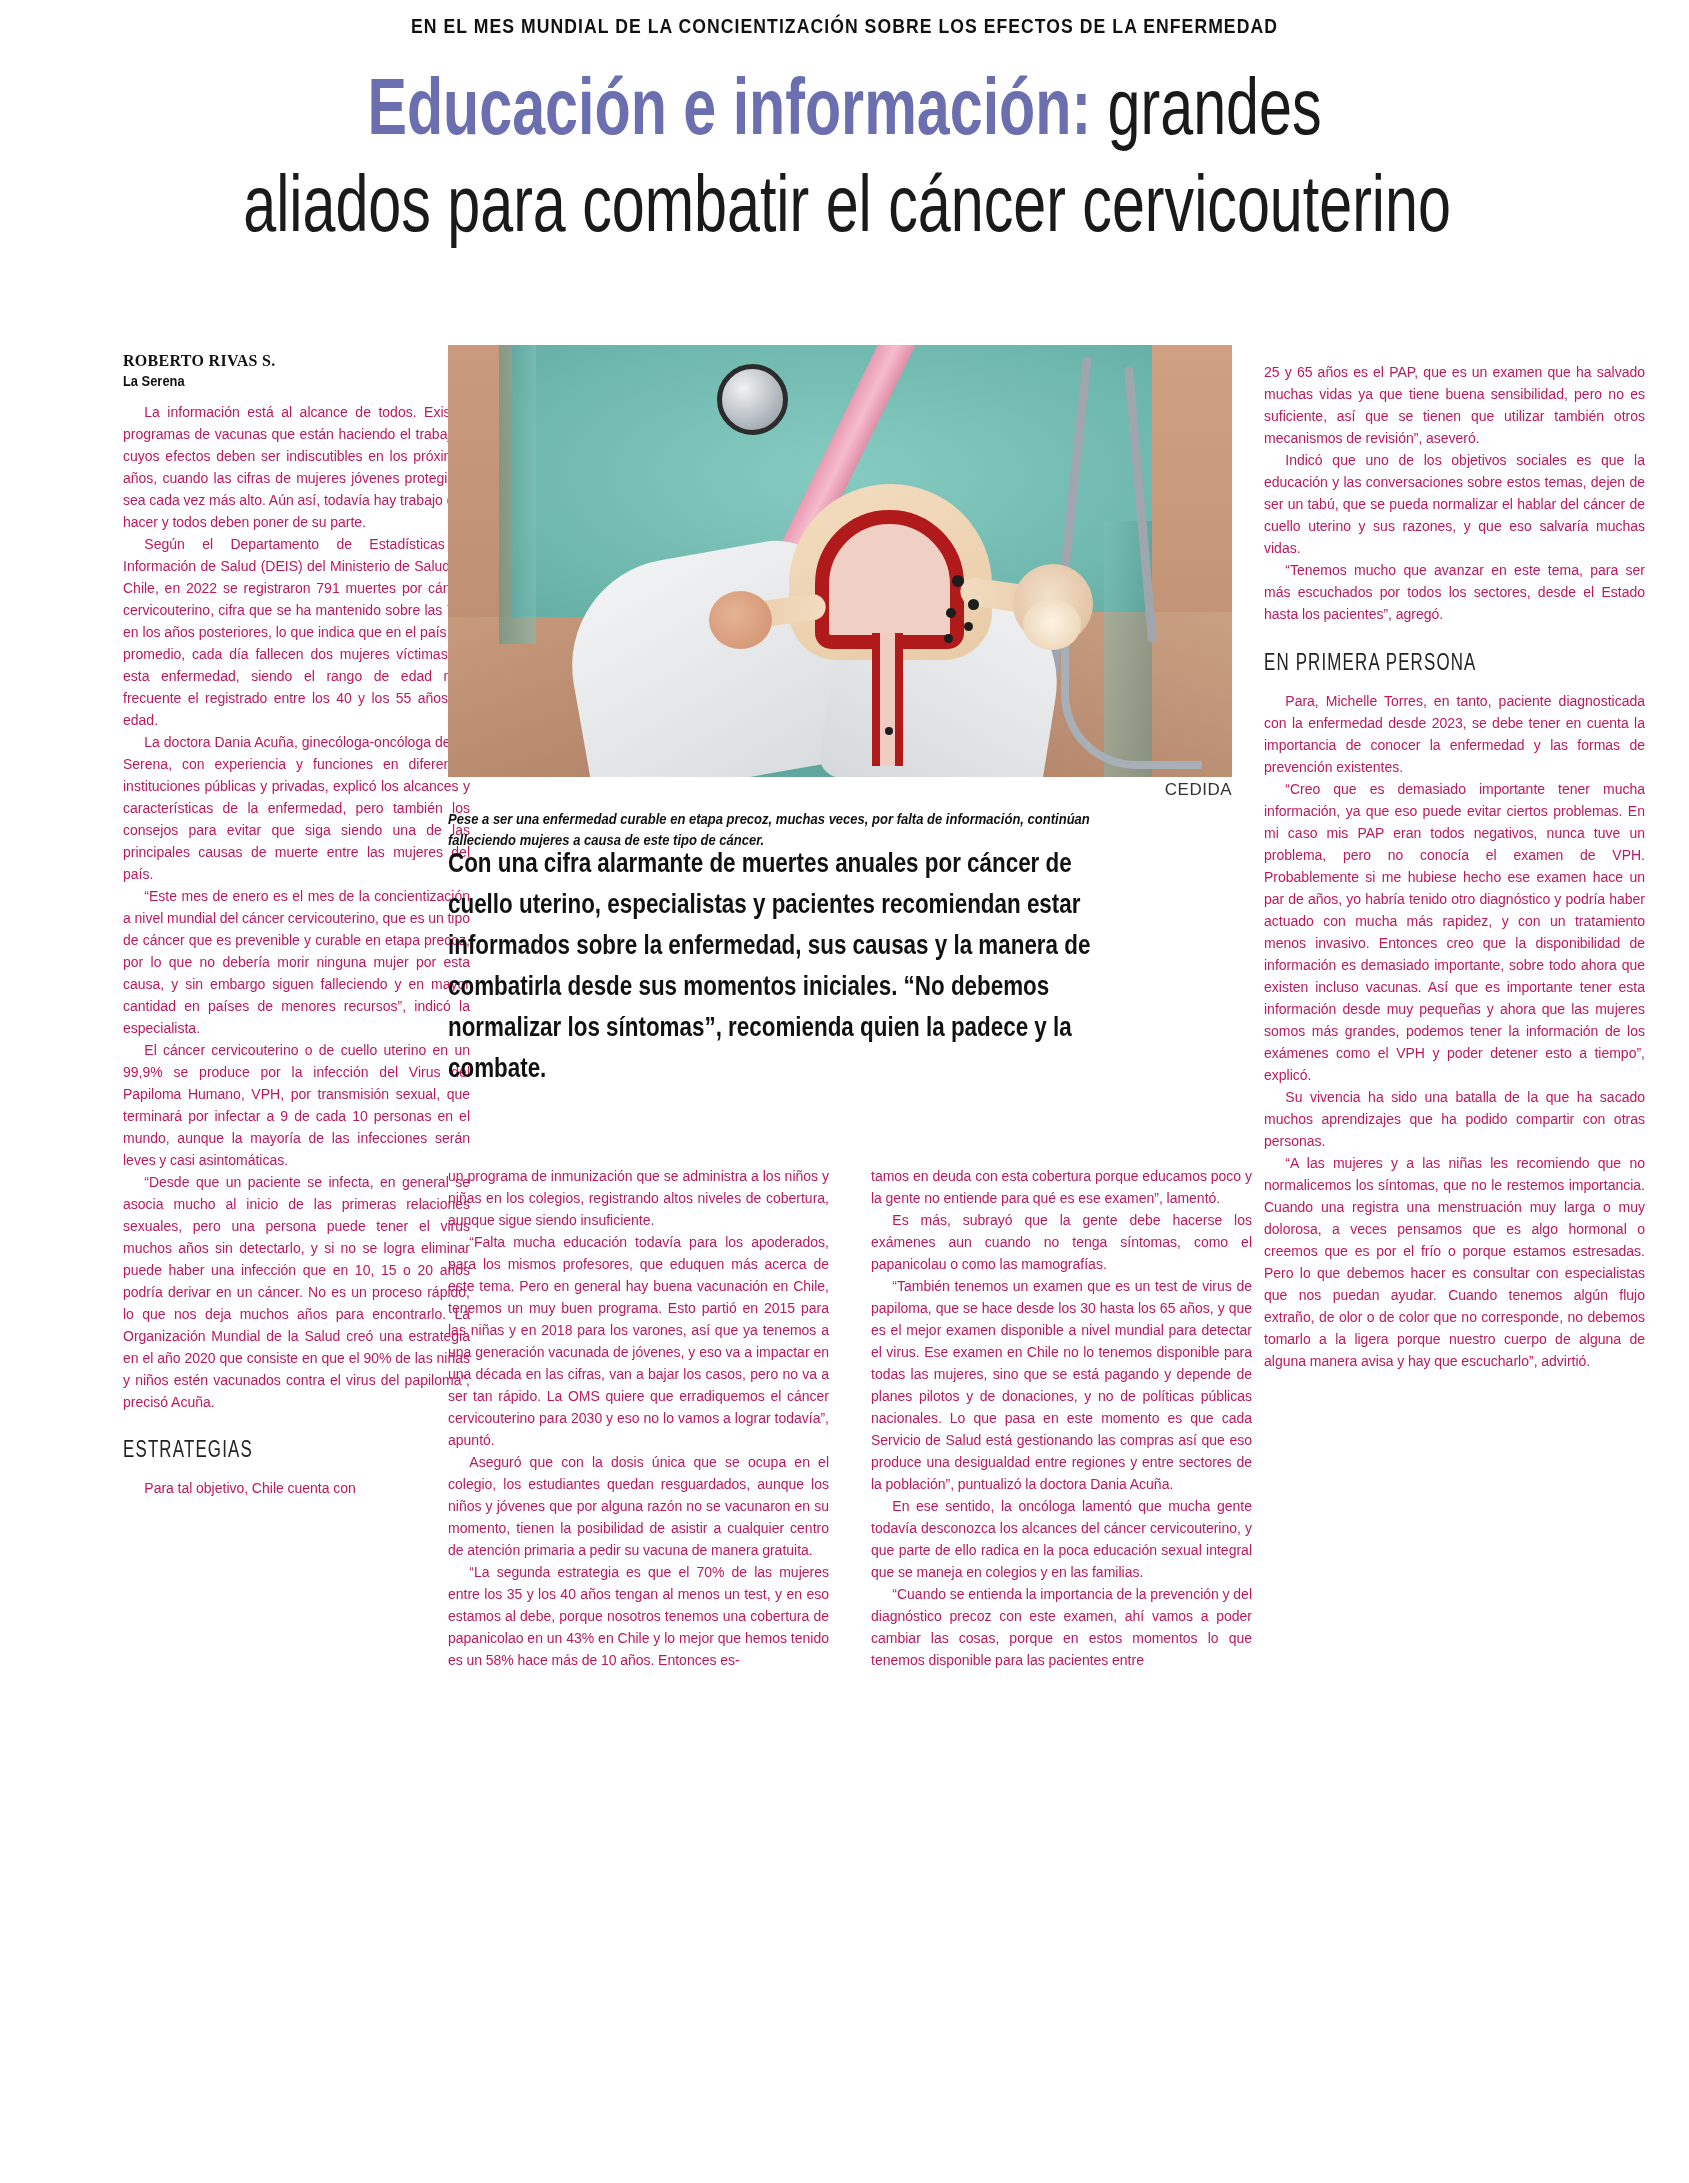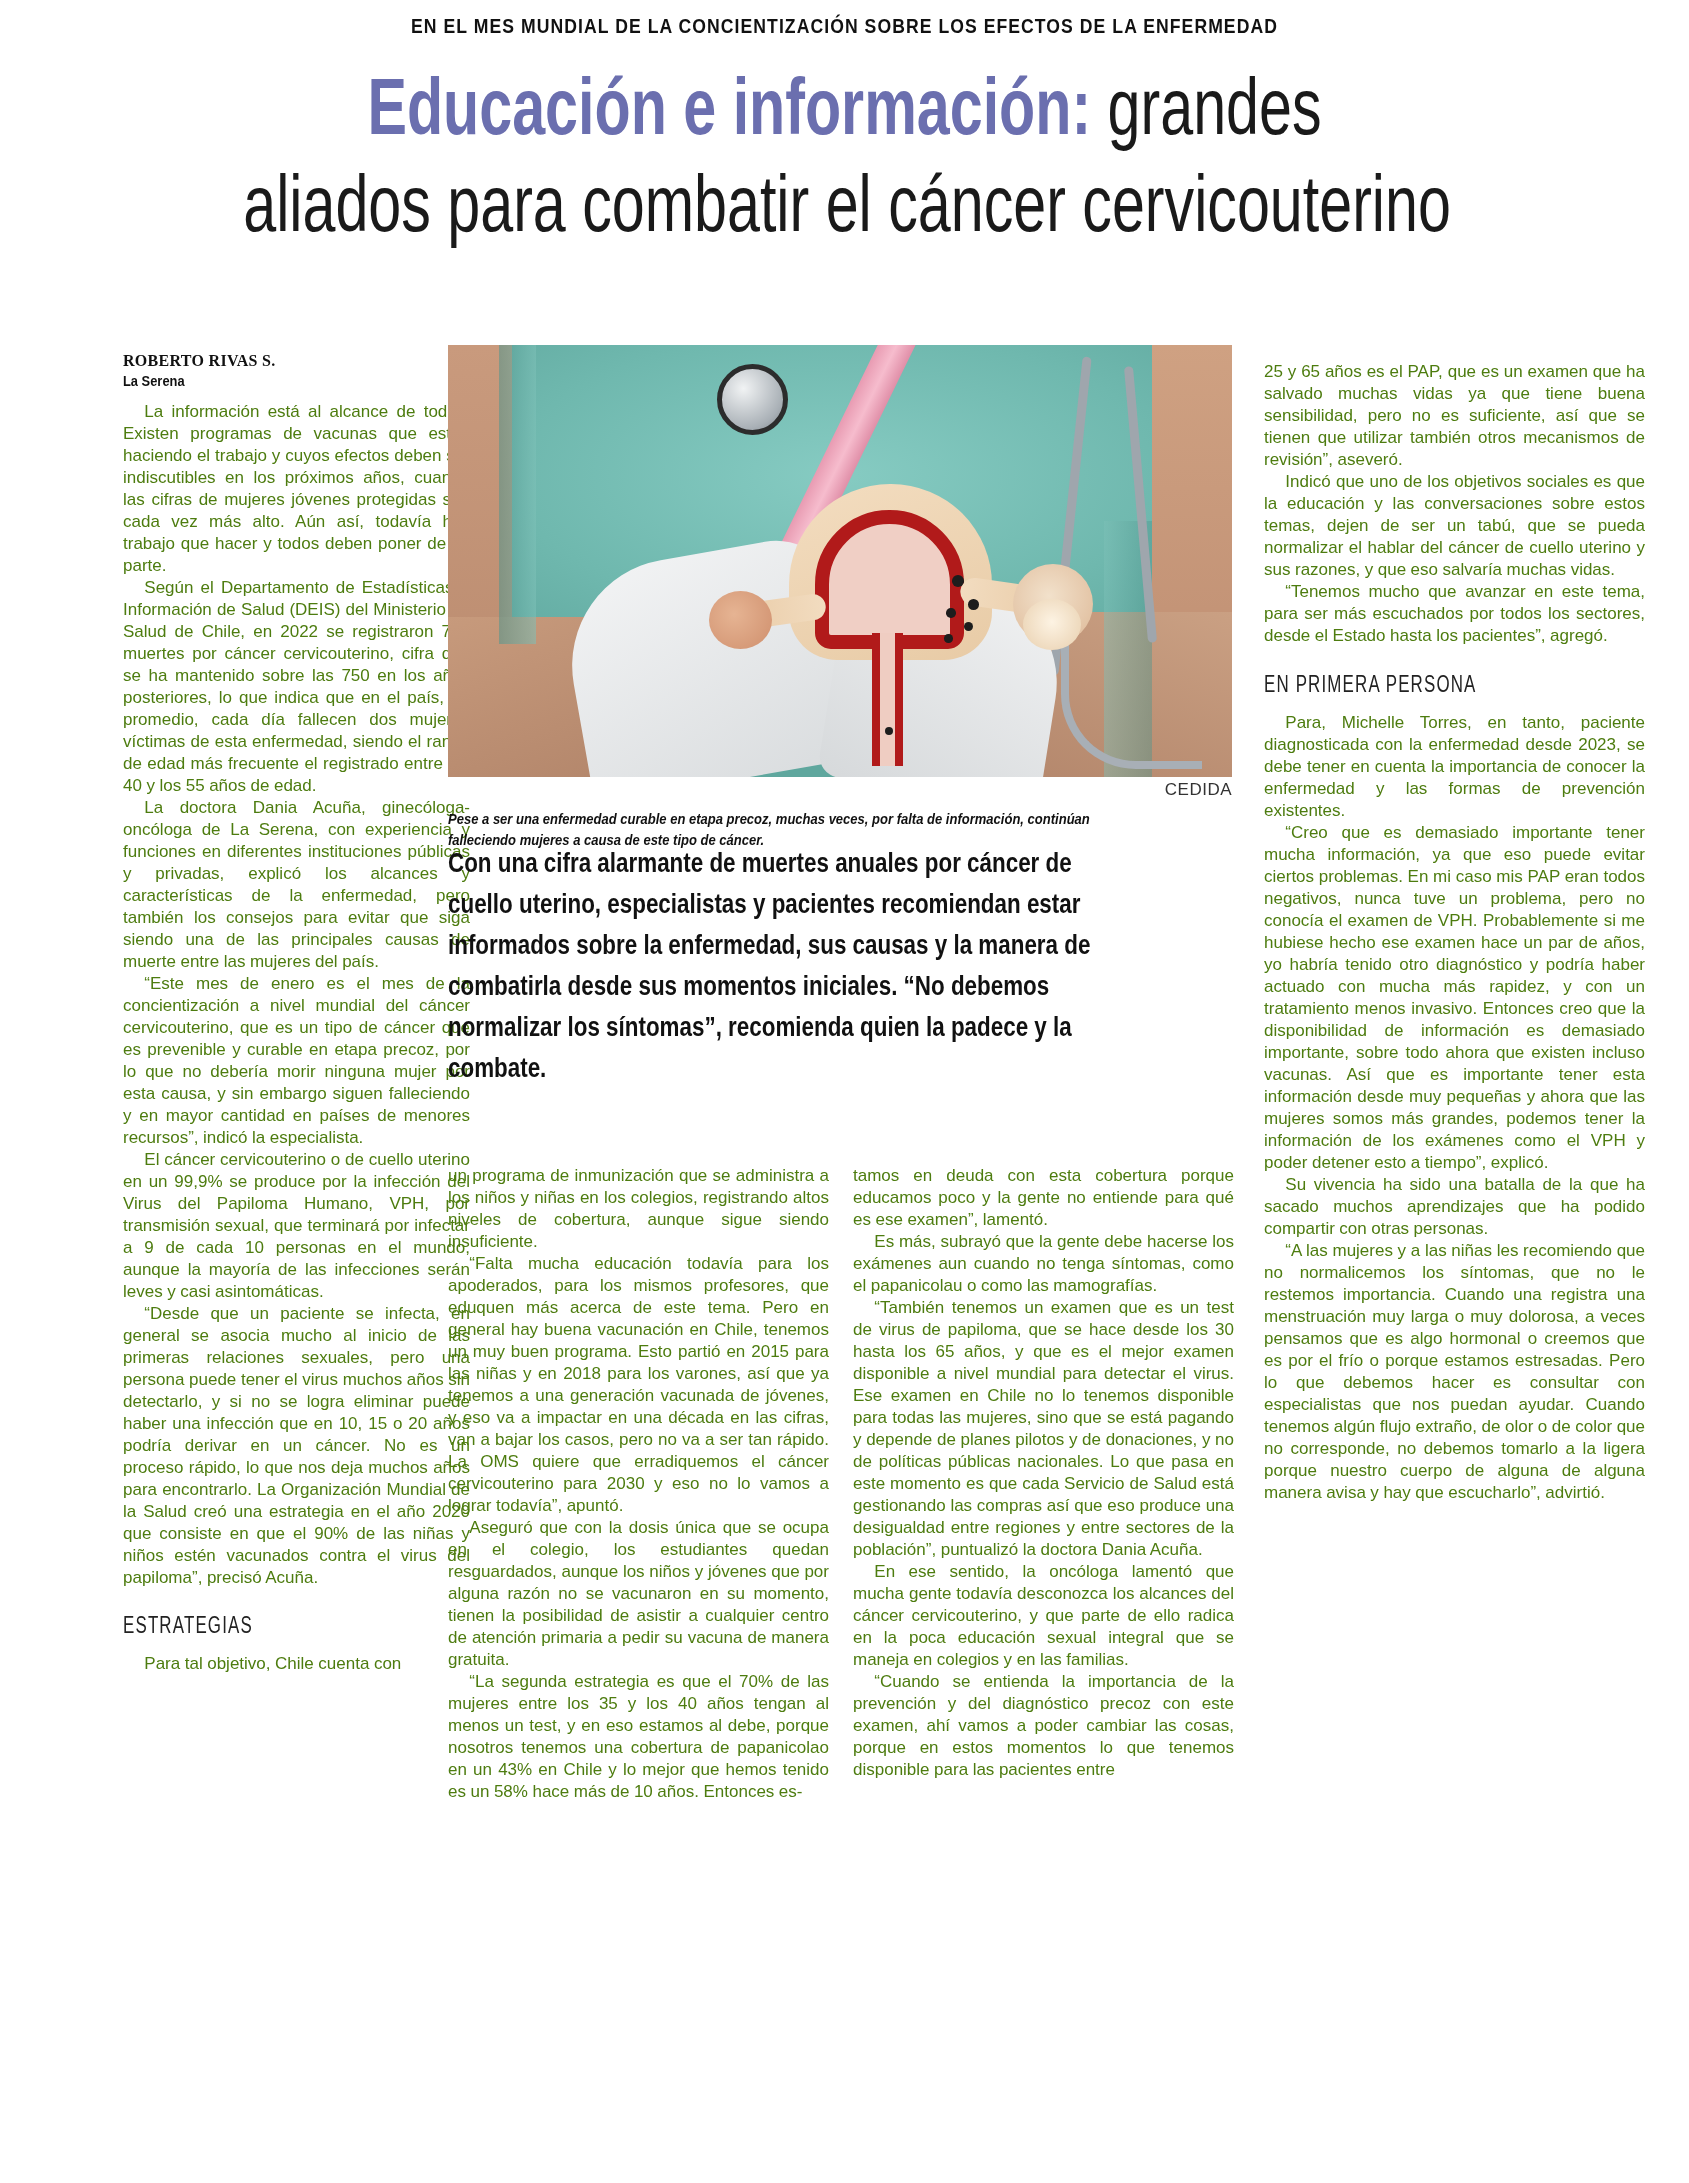--- a/index.html
+++ b/index.html
@@ -63,26 +63,26 @@
     font-weight:700;
     font-size:14px;
     color:#111;
     margin:0 0 11.7px 0;
     transform:scaleX(0.92);
     transform-origin:left center;
   }
 
   p.body {
     font-family:"Liberation Sans", sans-serif;
-    font-size:17px;
+    font-size:14px;
     line-height:22px;
     text-align:justify;
     text-indent:21.3px;
     margin:0 0 0 0;
-    color:#4d7c0f;
+    color:#be185d;
     hyphens:none;
     word-spacing:-0.2px;
   }
   p.body.noindent { text-indent:0; }
 
   .subhead {
     font-family:"Liberation Sans Narrow","Liberation Sans", sans-serif;
     font-weight:400;
     font-size:23.5px;
     letter-spacing:1.6px;
@@ -278,21 +278,21 @@
 
   <div class="lead">Con una cifra alarmante de muertes anuales por cáncer de cuello uterino, especialistas y pacientes recomiendan estar informados sobre la enfermedad, sus causas y la manera de combatirla desde sus momentos iniciales. “No debemos normalizar los síntomas”, recomienda quien la padece y la combate.</div>
 
   <div class="col c2" style="top:1165px;">
     <p class="body noindent">un programa de inmunización que se administra a los niños y niñas en los colegios, registrando altos niveles de cobertura, aunque sigue siendo insuficiente.</p>
     <p class="body">“Falta mucha educación todavía para los apoderados, para los mismos profesores, que eduquen más acerca de este tema. Pero en general hay buena vacunación en Chile, tenemos un muy buen programa. Esto partió en 2015 para las niñas y en 2018 para los varones, así que ya tenemos a una generación vacunada de jóvenes, y eso va a impactar en una década en las cifras,  van a bajar los casos, pero no va a ser tan rápido. La OMS quiere que erradiquemos el cáncer cervicouterino para 2030 y eso no lo vamos a lograr todavía”, apuntó.</p>
     <p class="body">Aseguró que con la dosis única que se ocupa en el colegio, los estudiantes quedan resguardados, aunque los niños y jóvenes que por alguna razón no se vacunaron en su momento, tienen la posibilidad de asistir a cualquier centro de atención primaria a pedir su vacuna de manera gratuita.</p>
     <p class="body">“La segunda estrategia es que el 70% de las mujeres entre los 35 y los 40 años tengan al menos un test, y en eso estamos al debe, porque nosotros tenemos una cobertura de papanicolao en un 43% en Chile y lo mejor que hemos tenido es un 58% hace más de 10 años. Entonces es-</p>
   </div>
 
-  <div class="col c3" style="top:1165px;">
+  <div class="col c3" style="top:1165px;margin-left:18px;">
     <p class="body noindent">tamos en deuda con esta cobertura porque educamos poco y la gente no entiende para qué es ese examen”, lamentó.</p>
     <p class="body">Es más, subrayó que la gente debe hacerse los exámenes aun cuando no tenga síntomas, como el papanicolau o como las mamografías.</p>
     <p class="body">“También tenemos un examen que es un test de virus de papiloma, que se hace desde los 30 hasta los 65 años, y que es el mejor examen disponible a nivel mundial para detectar el virus. Ese examen en Chile no lo tenemos disponible para todas las mujeres, sino que se está pagando y depende de planes pilotos y de donaciones, y no de políticas públicas nacionales. Lo que pasa en este momento es que cada Servicio de Salud está gestionando las compras así que eso produce una desigualdad entre regiones y entre sectores de la población”, puntualizó la doctora Dania Acuña.</p>
     <p class="body">En ese sentido, la oncóloga lamentó que mucha gente todavía desconozca los alcances del cáncer cervicouterino, y que parte de ello radica en la poca educación sexual integral que se maneja en colegios y en las familias.</p>
     <p class="body">“Cuando se entienda la importancia de la prevención y del diagnóstico precoz con este examen, ahí vamos a poder cambiar las cosas, porque en estos momentos lo que tenemos disponible para las pacientes entre</p>
   </div>
 
   <div class="col c4" style="top:361px;">
     <p class="body noindent">25 y 65 años es el PAP, que es un examen que ha salvado muchas vidas ya que tiene buena sensibilidad, pero no es suficiente, así que se tienen que utilizar también otros mecanismos de revisión”, aseveró.</p>
     <p class="body">Indicó que uno de los objetivos sociales es que la educación y las conversaciones sobre estos temas, dejen de ser un tabú, que se pueda normalizar el hablar del cáncer de cuello uterino y sus razones, y que eso salvaría muchas vidas.</p>

